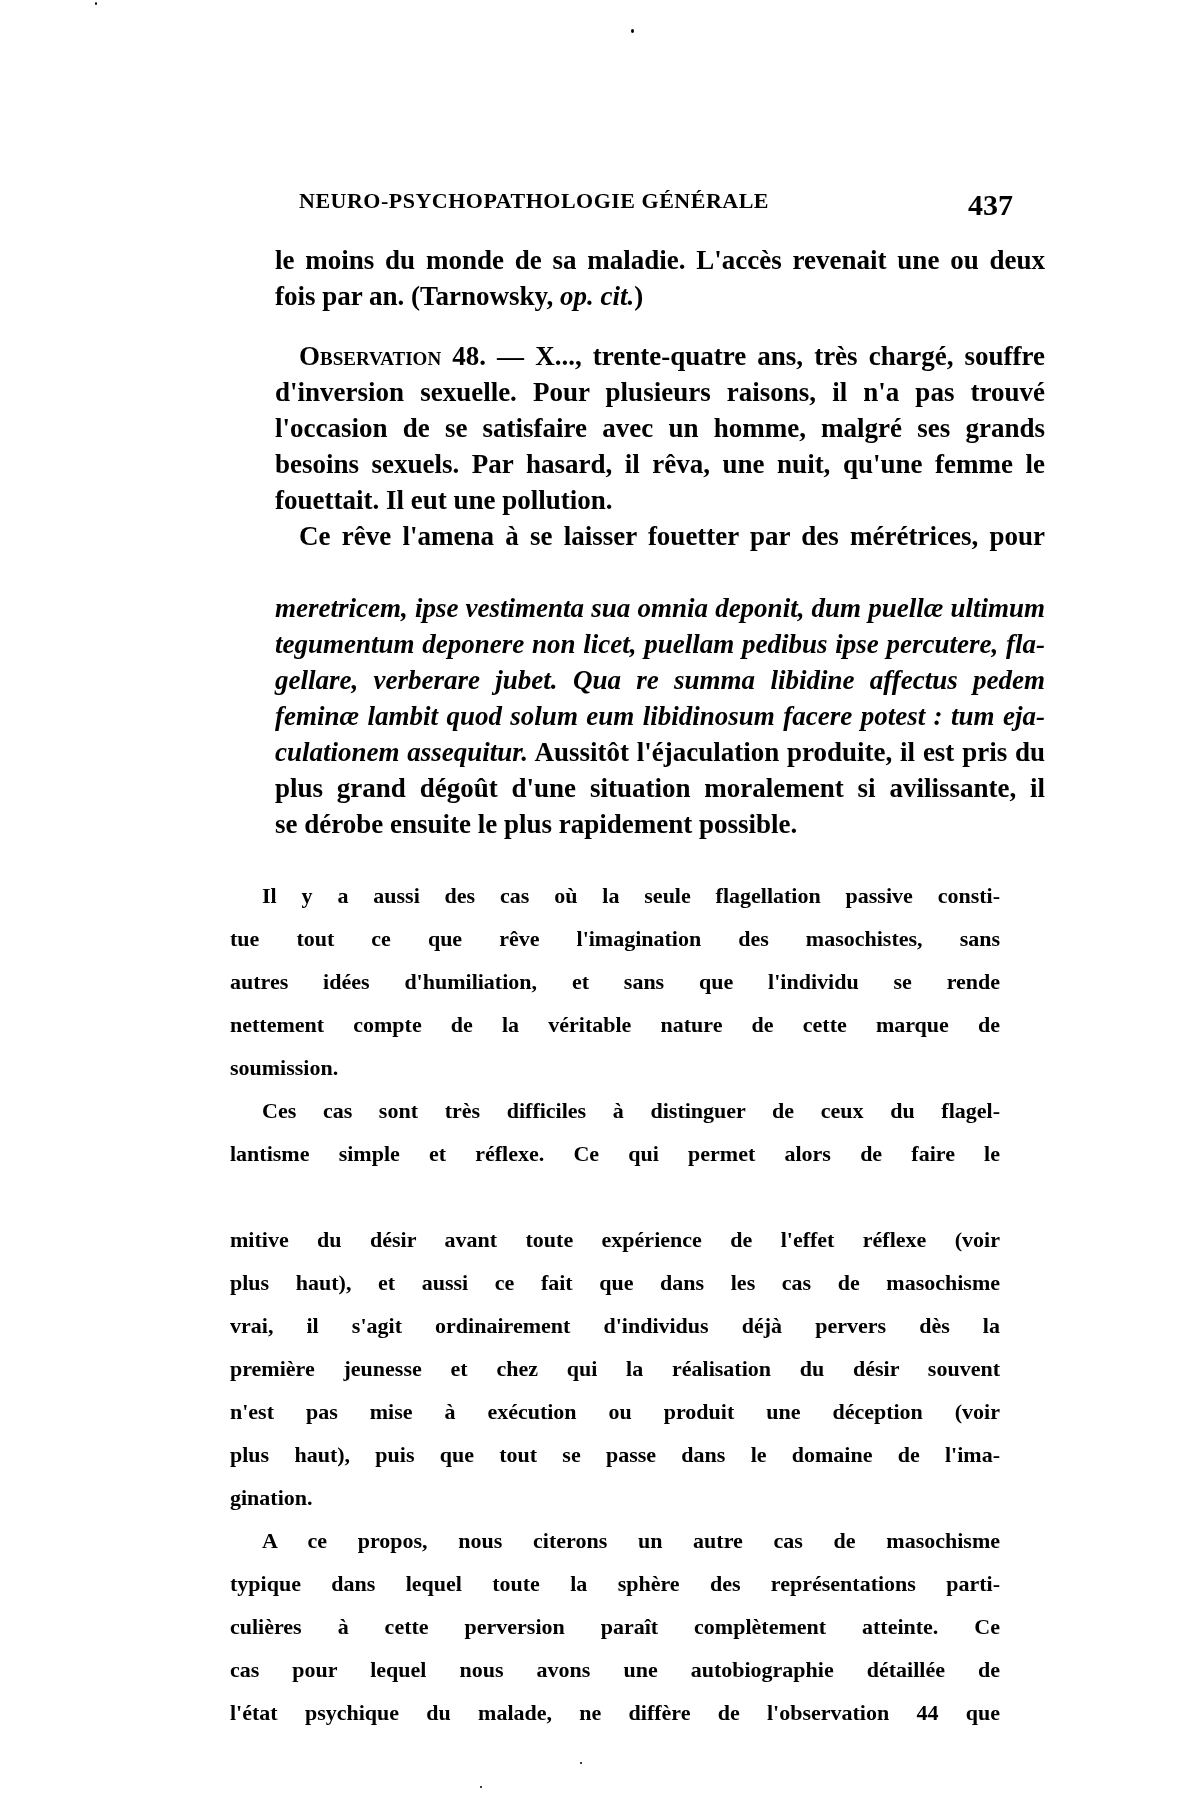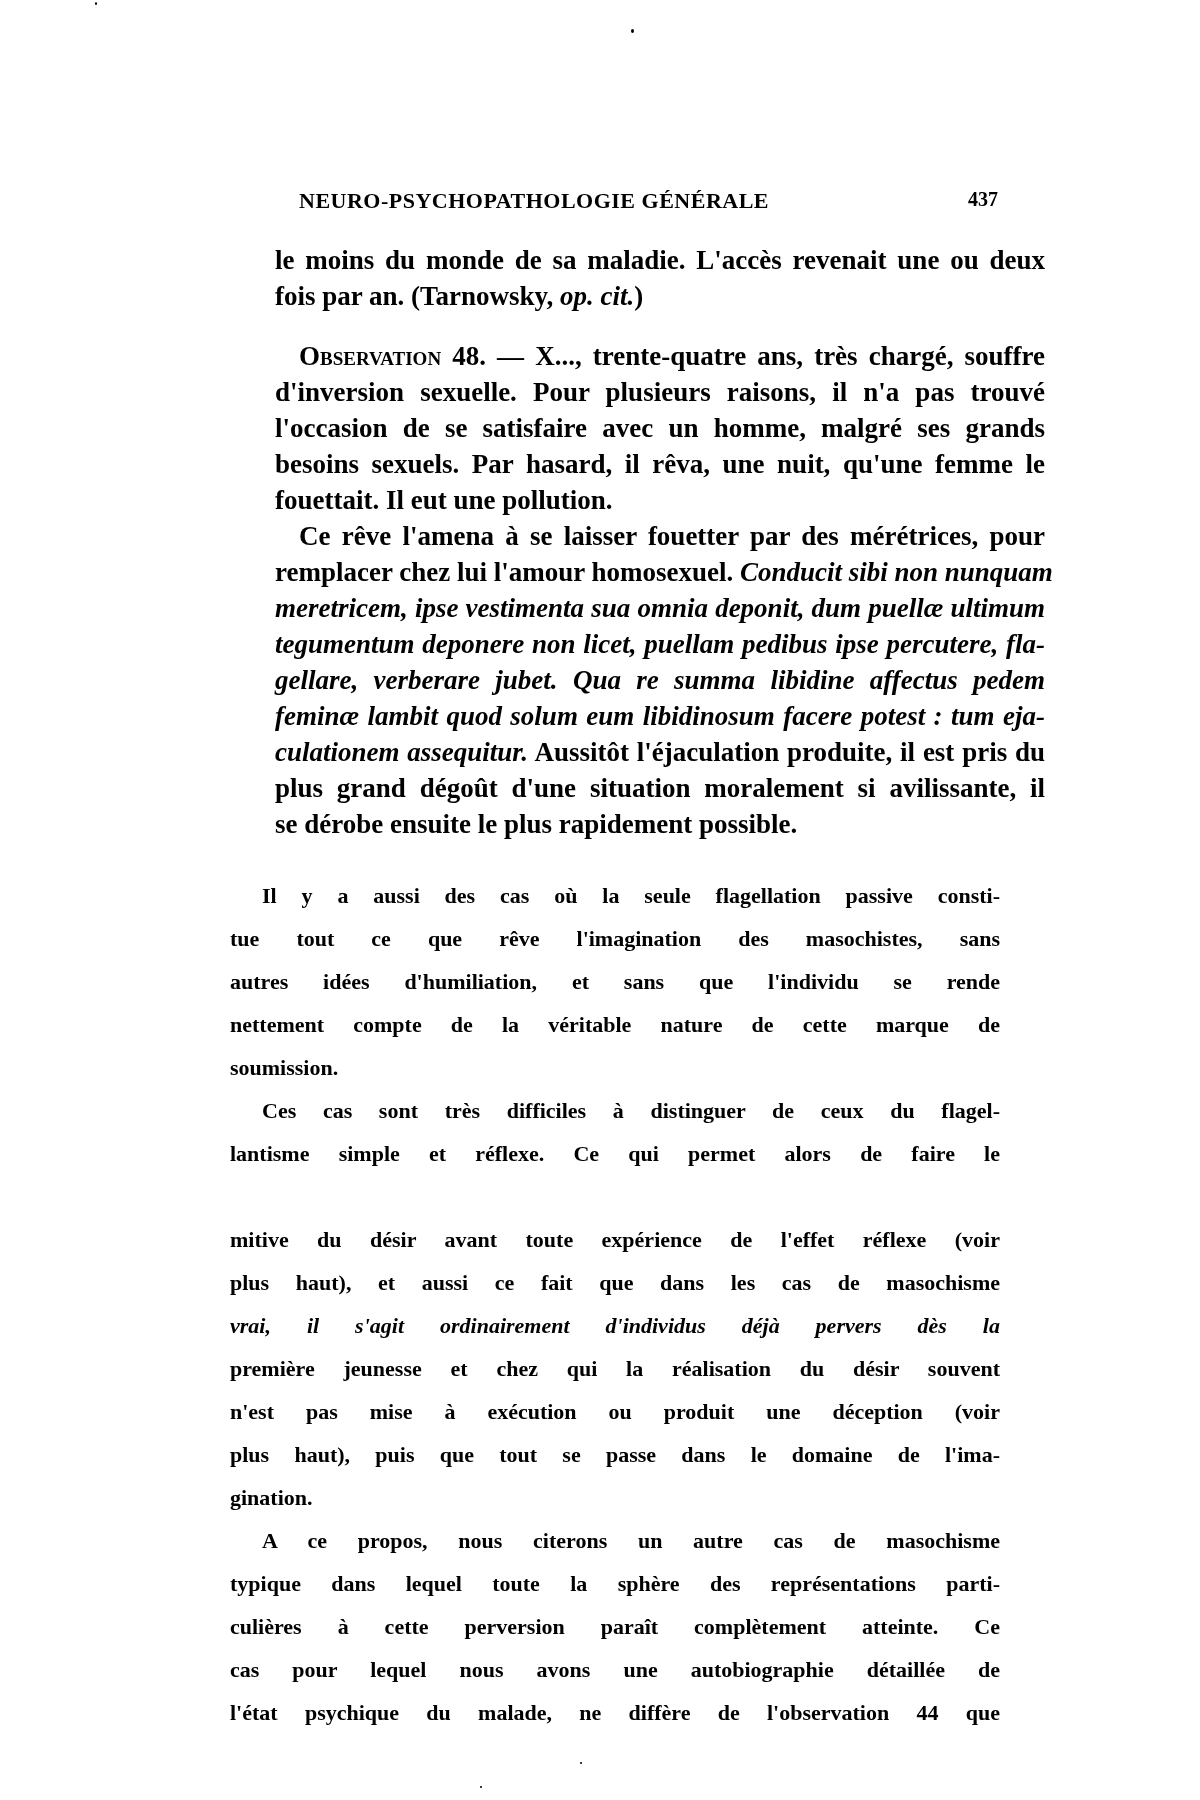--- a/index.html
+++ b/index.html
@@ -1,20 +1,20 @@
 <!DOCTYPE html>
 <html><head>
   <meta charset="utf-8">
   <style>
     html, body { margin: 0; padding: 0; background: #ffffff; }
     body { width: 1200px; height: 1800px; position: relative; overflow: hidden; color: #000; }
     .page { position: absolute; left: 0; top: 0; width: 1200px; height: 1800px; }
     .line { position: absolute; left: 0; white-space: nowrap; font-family: "Liberation Serif", serif; font-weight: bold; }
     .running-head { position: absolute; top: 188px; left: 299px; font-family: "Liberation Serif", serif; font-weight: bold; font-size: 22px; letter-spacing: 0.5px; }
-    .page-num { position: absolute; top: 188px; left: 968px; font-family: "Liberation Serif", serif; font-weight: bold; font-size: 20px; }
+    .page-num { position: absolute; top: 188px; left: 968px; font-family: "Liberation Serif", serif; font-weight: bold; font-size: 30px; }
     .small { font-size: 27px; margin-left: 45px; }
     .big { font-size: 22px; }
     .it { font-style: italic; }
     .sc { font-variant: small-caps; }
     .jl { display: block; text-align: justify; text-align-last: justify; }
     .speck { position: absolute; background: #000; border-radius: 50%; }
   </style>
 </head>
 <body>
 
@@ -39,23 +39,20 @@
   <div class="line small" style="top:413px;left:230px;width:770px;">
       <span class="jl">l'occasion de se satisfaire avec un homme, malgré ses grands</span>
     </div>
   <div class="line small" style="top:449px;left:230px;width:770px;">
       <span class="jl">besoins sexuels. Par hasard, il rêva, une nuit, qu'une femme le</span>
     </div>
   <div class="line small" style="top:485px;left:230px;"><span>fouettait. Il eut une pollution.</span></div>
   <div class="line small" style="top:521px;left:254px;width:746px;">
       <span class="jl">Ce rêve l'amena à se laisser fouetter par des mérétrices, pour</span>
     </div>
-  <div class="line small" style="top:557px;left:230px;width:770px;">
-    <span class="jl"><span>remplacer chez lui l'amour homosexuel. </span><span class="it">Conducit sibi non nunquam</span></span>
-  </div>
   <div class="line small it" style="top:593px;left:230px;width:770px;">
       <span class="jl">meretricem, ipse vestimenta sua omnia deponit, dum puellæ ultimum</span>
     </div>
   <div class="line small it" style="top:629px;left:230px;width:770px;">
       <span class="jl">tegumentum deponere non licet, puellam pedibus ipse percutere, fla-</span>
     </div>
   <div class="line small it" style="top:665px;left:230px;width:770px;">
       <span class="jl">gellare, verberare jubet. Qua re summa libidine affectus pedem</span>
     </div>
   <div class="line small it" style="top:701px;left:230px;width:770px;">
@@ -88,21 +85,21 @@
     </div>
   <div class="line big" style="top:1141px;left:230px;width:770px;">
       <span class="jl">lantisme simple et réflexe. Ce qui permet alors de faire le</span>
     </div>
   <div class="line big" style="top:1227px;left:230px;width:770px;">
       <span class="jl">mitive du désir avant toute expérience de l'effet réflexe (voir</span>
     </div>
   <div class="line big" style="top:1270px;left:230px;width:770px;">
       <span class="jl">plus haut), et aussi ce fait que dans les cas de masochisme</span>
     </div>
-  <div class="line big" style="top:1313px;left:230px;width:770px;font-style:italic;">
+  <div class="line big" style="top:1313px;left:230px;width:770px;">
       <span class="jl">vrai, il s'agit ordinairement d'individus déjà pervers dès la</span>
     </div>
   <div class="line big" style="top:1356px;left:230px;width:770px;">
       <span class="jl">première jeunesse et chez qui la réalisation du désir souvent</span>
     </div>
   <div class="line big" style="top:1399px;left:230px;width:770px;">
       <span class="jl">n'est pas mise à exécution ou produit une déception (voir</span>
     </div>
   <div class="line big" style="top:1442px;left:230px;width:770px;">
       <span class="jl">plus haut), puis que tout se passe dans le domaine de l'ima-</span>

